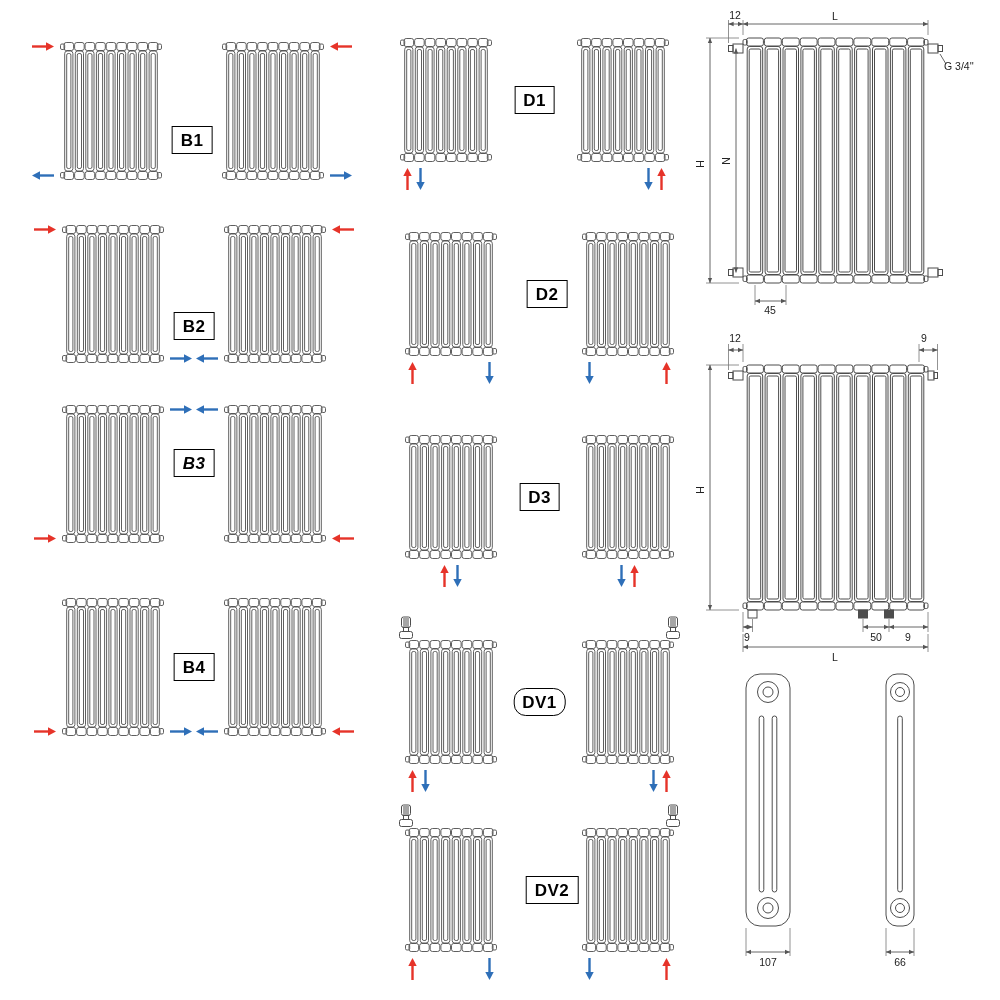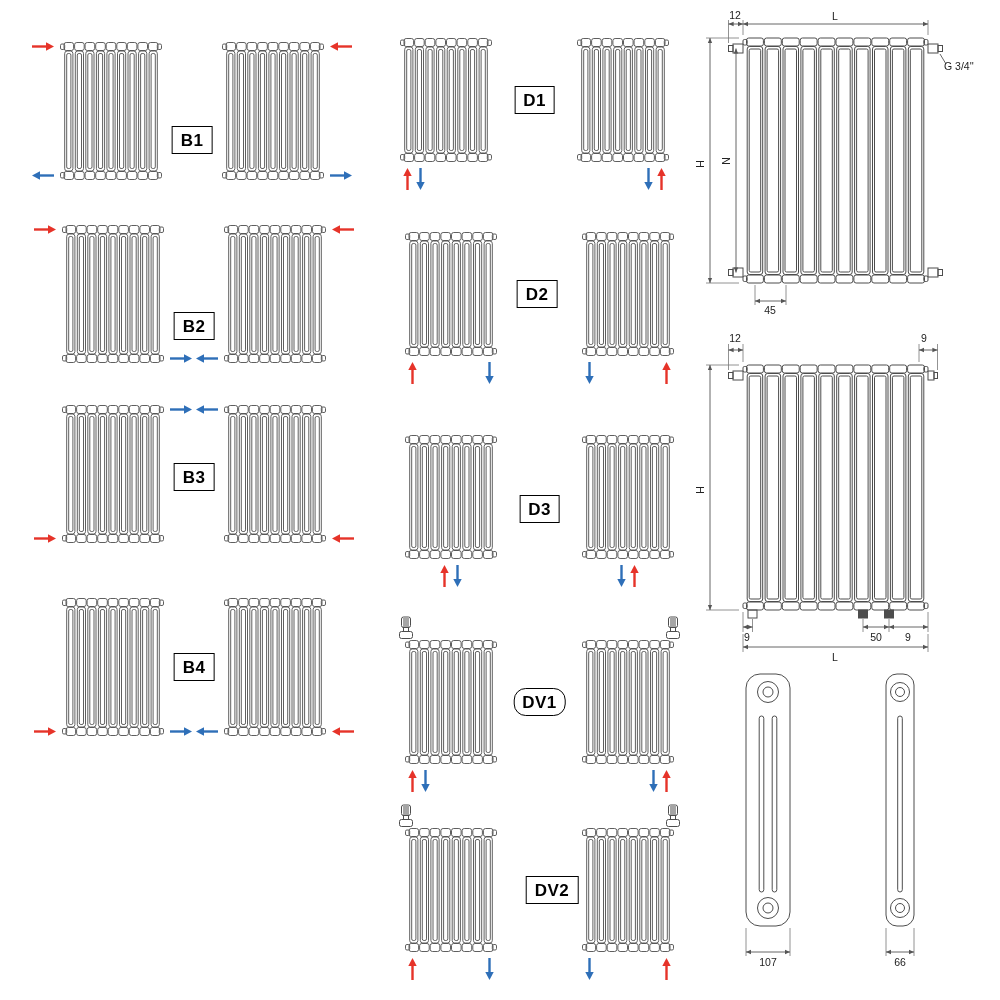--- a/index.html
+++ b/index.html
@@ -108,21 +108,21 @@
           </svg>
           <svg width="24" height="11" viewBox="0 0 24 11" class="arrow" style="top: -1px; left: -29px;">
             <path d="M23,5.5 H8" stroke="#2e6fb8" stroke-width="2.4" fill="none"></path>
             <path d="M9,1.2999999999999998 L1,5.5 L9,9.7 z" fill="#2e6fb8" stroke="none"></path>
           </svg>
           <svg width="24" height="11" viewBox="0 0 24 11" class="arrow" style="top: 128px; left: 107px;">
             <path d="M23,5.5 H8" stroke="#e63329" stroke-width="2.4" fill="none"></path>
             <path d="M9,1.2999999999999998 L1,5.5 L9,9.7 z" fill="#e63329" stroke="none"></path>
           </svg>
         </div>
-        <div class="config-label" style="left: 132px; top: 58px;">B3</div>
+        <div class="config-label" style="left: 132px; top: 44px; font-style: italic;">B3</div>
       </div>
       <div class="config-group" style="left: 62px; top: 598px;">
         <div class="rad-wrap" style="left: 0px; top: 0px; width: 102px; height: 138px;">
           <svg width="102" height="138" viewBox="0 0 102 138" class="rad">
             <path d="M6.2,0.5 h5.2 a2.2,2.2 0 0 1 2.2,2.2 v3.6 a2.2,2.2 0 0 1 -2.2,2.2 h-5.2 a2.2,2.2 0 0 1 -2.2,-2.2 v-3.6 a2.2,2.2 0 0 1 2.2,-2.2 z M7.2,9.0 h3.2 a2.5,2.5 0 0 1 2.5,2.5 v115.0 a2.5,2.5 0 0 1 -2.5,2.5 h-3.2 a2.5,2.5 0 0 1 -2.5,-2.5 v-115.0 a2.5,2.5 0 0 1 2.5,-2.5 z M8.3,11.5 h1.0 a1.6,1.6 0 0 1 1.6,1.6 v111.8 a1.6,1.6 0 0 1 -1.6,1.6 h-1.0 a1.6,1.6 0 0 1 -1.6,-1.6 v-111.8 a1.6,1.6 0 0 1 1.6,-1.6 z M6.2,129.5 h5.2 a2.2,2.2 0 0 1 2.2,2.2 v3.6 a2.2,2.2 0 0 1 -2.2,2.2 h-5.2 a2.2,2.2 0 0 1 -2.2,-2.2 v-3.6 a2.2,2.2 0 0 1 2.2,-2.2 z M16.8,0.5 h5.2 a2.2,2.2 0 0 1 2.2,2.2 v3.6 a2.2,2.2 0 0 1 -2.2,2.2 h-5.2 a2.2,2.2 0 0 1 -2.2,-2.2 v-3.6 a2.2,2.2 0 0 1 2.2,-2.2 z M17.8,9.0 h3.2 a2.5,2.5 0 0 1 2.5,2.5 v115.0 a2.5,2.5 0 0 1 -2.5,2.5 h-3.2 a2.5,2.5 0 0 1 -2.5,-2.5 v-115.0 a2.5,2.5 0 0 1 2.5,-2.5 z M18.9,11.5 h1.0 a1.6,1.6 0 0 1 1.6,1.6 v111.8 a1.6,1.6 0 0 1 -1.6,1.6 h-1.0 a1.6,1.6 0 0 1 -1.6,-1.6 v-111.8 a1.6,1.6 0 0 1 1.6,-1.6 z M16.8,129.5 h5.2 a2.2,2.2 0 0 1 2.2,2.2 v3.6 a2.2,2.2 0 0 1 -2.2,2.2 h-5.2 a2.2,2.2 0 0 1 -2.2,-2.2 v-3.6 a2.2,2.2 0 0 1 2.2,-2.2 z M27.3,0.5 h5.2 a2.2,2.2 0 0 1 2.2,2.2 v3.6 a2.2,2.2 0 0 1 -2.2,2.2 h-5.2 a2.2,2.2 0 0 1 -2.2,-2.2 v-3.6 a2.2,2.2 0 0 1 2.2,-2.2 z M28.3,9.0 h3.2 a2.5,2.5 0 0 1 2.5,2.5 v115.0 a2.5,2.5 0 0 1 -2.5,2.5 h-3.2 a2.5,2.5 0 0 1 -2.5,-2.5 v-115.0 a2.5,2.5 0 0 1 2.5,-2.5 z M29.4,11.5 h1.0 a1.6,1.6 0 0 1 1.6,1.6 v111.8 a1.6,1.6 0 0 1 -1.6,1.6 h-1.0 a1.6,1.6 0 0 1 -1.6,-1.6 v-111.8 a1.6,1.6 0 0 1 1.6,-1.6 z M27.3,129.5 h5.2 a2.2,2.2 0 0 1 2.2,2.2 v3.6 a2.2,2.2 0 0 1 -2.2,2.2 h-5.2 a2.2,2.2 0 0 1 -2.2,-2.2 v-3.6 a2.2,2.2 0 0 1 2.2,-2.2 z M37.9,0.5 h5.2 a2.2,2.2 0 0 1 2.2,2.2 v3.6 a2.2,2.2 0 0 1 -2.2,2.2 h-5.2 a2.2,2.2 0 0 1 -2.2,-2.2 v-3.6 a2.2,2.2 0 0 1 2.2,-2.2 z M38.9,9.0 h3.2 a2.5,2.5 0 0 1 2.5,2.5 v115.0 a2.5,2.5 0 0 1 -2.5,2.5 h-3.2 a2.5,2.5 0 0 1 -2.5,-2.5 v-115.0 a2.5,2.5 0 0 1 2.5,-2.5 z M40.0,11.5 h1.0 a1.6,1.6 0 0 1 1.6,1.6 v111.8 a1.6,1.6 0 0 1 -1.6,1.6 h-1.0 a1.6,1.6 0 0 1 -1.6,-1.6 v-111.8 a1.6,1.6 0 0 1 1.6,-1.6 z M37.9,129.5 h5.2 a2.2,2.2 0 0 1 2.2,2.2 v3.6 a2.2,2.2 0 0 1 -2.2,2.2 h-5.2 a2.2,2.2 0 0 1 -2.2,-2.2 v-3.6 a2.2,2.2 0 0 1 2.2,-2.2 z M48.4,0.5 h5.2 a2.2,2.2 0 0 1 2.2,2.2 v3.6 a2.2,2.2 0 0 1 -2.2,2.2 h-5.2 a2.2,2.2 0 0 1 -2.2,-2.2 v-3.6 a2.2,2.2 0 0 1 2.2,-2.2 z M49.4,9.0 h3.2 a2.5,2.5 0 0 1 2.5,2.5 v115.0 a2.5,2.5 0 0 1 -2.5,2.5 h-3.2 a2.5,2.5 0 0 1 -2.5,-2.5 v-115.0 a2.5,2.5 0 0 1 2.5,-2.5 z M50.5,11.5 h1.0 a1.6,1.6 0 0 1 1.6,1.6 v111.8 a1.6,1.6 0 0 1 -1.6,1.6 h-1.0 a1.6,1.6 0 0 1 -1.6,-1.6 v-111.8 a1.6,1.6 0 0 1 1.6,-1.6 z M48.4,129.5 h5.2 a2.2,2.2 0 0 1 2.2,2.2 v3.6 a2.2,2.2 0 0 1 -2.2,2.2 h-5.2 a2.2,2.2 0 0 1 -2.2,-2.2 v-3.6 a2.2,2.2 0 0 1 2.2,-2.2 z M59.0,0.5 h5.2 a2.2,2.2 0 0 1 2.2,2.2 v3.6 a2.2,2.2 0 0 1 -2.2,2.2 h-5.2 a2.2,2.2 0 0 1 -2.2,-2.2 v-3.6 a2.2,2.2 0 0 1 2.2,-2.2 z M60.0,9.0 h3.2 a2.5,2.5 0 0 1 2.5,2.5 v115.0 a2.5,2.5 0 0 1 -2.5,2.5 h-3.2 a2.5,2.5 0 0 1 -2.5,-2.5 v-115.0 a2.5,2.5 0 0 1 2.5,-2.5 z M61.1,11.5 h1.0 a1.6,1.6 0 0 1 1.6,1.6 v111.8 a1.6,1.6 0 0 1 -1.6,1.6 h-1.0 a1.6,1.6 0 0 1 -1.6,-1.6 v-111.8 a1.6,1.6 0 0 1 1.6,-1.6 z M59.0,129.5 h5.2 a2.2,2.2 0 0 1 2.2,2.2 v3.6 a2.2,2.2 0 0 1 -2.2,2.2 h-5.2 a2.2,2.2 0 0 1 -2.2,-2.2 v-3.6 a2.2,2.2 0 0 1 2.2,-2.2 z M69.5,0.5 h5.2 a2.2,2.2 0 0 1 2.2,2.2 v3.6 a2.2,2.2 0 0 1 -2.2,2.2 h-5.2 a2.2,2.2 0 0 1 -2.2,-2.2 v-3.6 a2.2,2.2 0 0 1 2.2,-2.2 z M70.5,9.0 h3.2 a2.5,2.5 0 0 1 2.5,2.5 v115.0 a2.5,2.5 0 0 1 -2.5,2.5 h-3.2 a2.5,2.5 0 0 1 -2.5,-2.5 v-115.0 a2.5,2.5 0 0 1 2.5,-2.5 z M71.6,11.5 h1.0 a1.6,1.6 0 0 1 1.6,1.6 v111.8 a1.6,1.6 0 0 1 -1.6,1.6 h-1.0 a1.6,1.6 0 0 1 -1.6,-1.6 v-111.8 a1.6,1.6 0 0 1 1.6,-1.6 z M69.5,129.5 h5.2 a2.2,2.2 0 0 1 2.2,2.2 v3.6 a2.2,2.2 0 0 1 -2.2,2.2 h-5.2 a2.2,2.2 0 0 1 -2.2,-2.2 v-3.6 a2.2,2.2 0 0 1 2.2,-2.2 z M80.1,0.5 h5.2 a2.2,2.2 0 0 1 2.2,2.2 v3.6 a2.2,2.2 0 0 1 -2.2,2.2 h-5.2 a2.2,2.2 0 0 1 -2.2,-2.2 v-3.6 a2.2,2.2 0 0 1 2.2,-2.2 z M81.1,9.0 h3.2 a2.5,2.5 0 0 1 2.5,2.5 v115.0 a2.5,2.5 0 0 1 -2.5,2.5 h-3.2 a2.5,2.5 0 0 1 -2.5,-2.5 v-115.0 a2.5,2.5 0 0 1 2.5,-2.5 z M82.2,11.5 h1.0 a1.6,1.6 0 0 1 1.6,1.6 v111.8 a1.6,1.6 0 0 1 -1.6,1.6 h-1.0 a1.6,1.6 0 0 1 -1.6,-1.6 v-111.8 a1.6,1.6 0 0 1 1.6,-1.6 z M80.1,129.5 h5.2 a2.2,2.2 0 0 1 2.2,2.2 v3.6 a2.2,2.2 0 0 1 -2.2,2.2 h-5.2 a2.2,2.2 0 0 1 -2.2,-2.2 v-3.6 a2.2,2.2 0 0 1 2.2,-2.2 z M90.6,0.5 h5.2 a2.2,2.2 0 0 1 2.2,2.2 v3.6 a2.2,2.2 0 0 1 -2.2,2.2 h-5.2 a2.2,2.2 0 0 1 -2.2,-2.2 v-3.6 a2.2,2.2 0 0 1 2.2,-2.2 z M91.6,9.0 h3.2 a2.5,2.5 0 0 1 2.5,2.5 v115.0 a2.5,2.5 0 0 1 -2.5,2.5 h-3.2 a2.5,2.5 0 0 1 -2.5,-2.5 v-115.0 a2.5,2.5 0 0 1 2.5,-2.5 z M92.7,11.5 h1.0 a1.6,1.6 0 0 1 1.6,1.6 v111.8 a1.6,1.6 0 0 1 -1.6,1.6 h-1.0 a1.6,1.6 0 0 1 -1.6,-1.6 v-111.8 a1.6,1.6 0 0 1 1.6,-1.6 z M90.6,129.5 h5.2 a2.2,2.2 0 0 1 2.2,2.2 v3.6 a2.2,2.2 0 0 1 -2.2,2.2 h-5.2 a2.2,2.2 0 0 1 -2.2,-2.2 v-3.6 a2.2,2.2 0 0 1 2.2,-2.2 z M1.9,2.0 h1.4 a1.4,1.4 0 0 1 1.4,1.4 v2.7 a1.4,1.4 0 0 1 -1.4,1.4 h-1.4 a1.4,1.4 0 0 1 -1.4,-1.4 v-2.7 a1.4,1.4 0 0 1 1.4,-1.4 z M98.7,2.0 h1.4 a1.4,1.4 0 0 1 1.4,1.4 v2.7 a1.4,1.4 0 0 1 -1.4,1.4 h-1.4 a1.4,1.4 0 0 1 -1.4,-1.4 v-2.7 a1.4,1.4 0 0 1 1.4,-1.4 z M1.9,130.5 h1.4 a1.4,1.4 0 0 1 1.4,1.4 v2.7 a1.4,1.4 0 0 1 -1.4,1.4 h-1.4 a1.4,1.4 0 0 1 -1.4,-1.4 v-2.7 a1.4,1.4 0 0 1 1.4,-1.4 z M98.7,130.5 h1.4 a1.4,1.4 0 0 1 1.4,1.4 v2.7 a1.4,1.4 0 0 1 -1.4,1.4 h-1.4 a1.4,1.4 0 0 1 -1.4,-1.4 v-2.7 a1.4,1.4 0 0 1 1.4,-1.4 z " fill="none" stroke="#4d4d4d" stroke-width="0.9"></path>
           </svg>
           <svg width="24" height="11" viewBox="0 0 24 11" class="arrow" style="top: 128px; left: -29px;">
             <path d="M1,5.5 H16" stroke="#e63329" stroke-width="2.4" fill="none"></path>
             <path d="M15,1.2999999999999998 L23,5.5 L15,9.7 z" fill="#e63329" stroke="none"></path>
           </svg>
@@ -195,21 +195,21 @@
           </svg>
           <svg width="11" height="24" viewBox="0 0 11 24" class="arrow" style="left: 1.86px; top: 129px;">
             <path d="M5.5,1 V16" stroke="#2e6fb8" stroke-width="2.4" fill="none"></path>
             <path d="M1.2999999999999998,15 L5.5,23 L9.7,15 z" fill="#2e6fb8" stroke="none"></path>
           </svg>
           <svg width="11" height="24" viewBox="0 0 11 24" class="arrow" style="left: 79.14px; top: 129px;">
             <path d="M5.5,23 V8" stroke="#e63329" stroke-width="2.4" fill="none"></path>
             <path d="M1.2999999999999998,9 L5.5,1 L9.7,9 z" fill="#e63329" stroke="none"></path>
           </svg>
         </div>
-        <div class="config-label" style="left: 132px; top: 48px;">D2</div>
+        <div class="config-label" style="left: 142px; top: 48px;">D2</div>
       </div>
       <div class="config-group" style="left: 405px; top: 435px;">
         <div class="rad-wrap" style="left: 0px; top: 0px; width: 92px; height: 124px;">
           <svg width="92" height="124" viewBox="0 0 92 124" class="rad">
             <path d="M6.2,0.5 h5.2 a2.2,2.2 0 0 1 2.2,2.2 v3.6 a2.2,2.2 0 0 1 -2.2,2.2 h-5.2 a2.2,2.2 0 0 1 -2.2,-2.2 v-3.6 a2.2,2.2 0 0 1 2.2,-2.2 z M7.2,9.0 h3.2 a2.5,2.5 0 0 1 2.5,2.5 v101.0 a2.5,2.5 0 0 1 -2.5,2.5 h-3.2 a2.5,2.5 0 0 1 -2.5,-2.5 v-101.0 a2.5,2.5 0 0 1 2.5,-2.5 z M8.3,11.5 h1.0 a1.6,1.6 0 0 1 1.6,1.6 v97.8 a1.6,1.6 0 0 1 -1.6,1.6 h-1.0 a1.6,1.6 0 0 1 -1.6,-1.6 v-97.8 a1.6,1.6 0 0 1 1.6,-1.6 z M6.2,115.5 h5.2 a2.2,2.2 0 0 1 2.2,2.2 v3.6 a2.2,2.2 0 0 1 -2.2,2.2 h-5.2 a2.2,2.2 0 0 1 -2.2,-2.2 v-3.6 a2.2,2.2 0 0 1 2.2,-2.2 z M16.8,0.5 h5.2 a2.2,2.2 0 0 1 2.2,2.2 v3.6 a2.2,2.2 0 0 1 -2.2,2.2 h-5.2 a2.2,2.2 0 0 1 -2.2,-2.2 v-3.6 a2.2,2.2 0 0 1 2.2,-2.2 z M17.8,9.0 h3.2 a2.5,2.5 0 0 1 2.5,2.5 v101.0 a2.5,2.5 0 0 1 -2.5,2.5 h-3.2 a2.5,2.5 0 0 1 -2.5,-2.5 v-101.0 a2.5,2.5 0 0 1 2.5,-2.5 z M18.9,11.5 h1.0 a1.6,1.6 0 0 1 1.6,1.6 v97.8 a1.6,1.6 0 0 1 -1.6,1.6 h-1.0 a1.6,1.6 0 0 1 -1.6,-1.6 v-97.8 a1.6,1.6 0 0 1 1.6,-1.6 z M16.8,115.5 h5.2 a2.2,2.2 0 0 1 2.2,2.2 v3.6 a2.2,2.2 0 0 1 -2.2,2.2 h-5.2 a2.2,2.2 0 0 1 -2.2,-2.2 v-3.6 a2.2,2.2 0 0 1 2.2,-2.2 z M27.4,0.5 h5.2 a2.2,2.2 0 0 1 2.2,2.2 v3.6 a2.2,2.2 0 0 1 -2.2,2.2 h-5.2 a2.2,2.2 0 0 1 -2.2,-2.2 v-3.6 a2.2,2.2 0 0 1 2.2,-2.2 z M28.4,9.0 h3.2 a2.5,2.5 0 0 1 2.5,2.5 v101.0 a2.5,2.5 0 0 1 -2.5,2.5 h-3.2 a2.5,2.5 0 0 1 -2.5,-2.5 v-101.0 a2.5,2.5 0 0 1 2.5,-2.5 z M29.6,11.5 h1.0 a1.6,1.6 0 0 1 1.6,1.6 v97.8 a1.6,1.6 0 0 1 -1.6,1.6 h-1.0 a1.6,1.6 0 0 1 -1.6,-1.6 v-97.8 a1.6,1.6 0 0 1 1.6,-1.6 z M27.4,115.5 h5.2 a2.2,2.2 0 0 1 2.2,2.2 v3.6 a2.2,2.2 0 0 1 -2.2,2.2 h-5.2 a2.2,2.2 0 0 1 -2.2,-2.2 v-3.6 a2.2,2.2 0 0 1 2.2,-2.2 z M38.1,0.5 h5.2 a2.2,2.2 0 0 1 2.2,2.2 v3.6 a2.2,2.2 0 0 1 -2.2,2.2 h-5.2 a2.2,2.2 0 0 1 -2.2,-2.2 v-3.6 a2.2,2.2 0 0 1 2.2,-2.2 z M39.1,9.0 h3.2 a2.5,2.5 0 0 1 2.5,2.5 v101.0 a2.5,2.5 0 0 1 -2.5,2.5 h-3.2 a2.5,2.5 0 0 1 -2.5,-2.5 v-101.0 a2.5,2.5 0 0 1 2.5,-2.5 z M40.2,11.5 h1.0 a1.6,1.6 0 0 1 1.6,1.6 v97.8 a1.6,1.6 0 0 1 -1.6,1.6 h-1.0 a1.6,1.6 0 0 1 -1.6,-1.6 v-97.8 a1.6,1.6 0 0 1 1.6,-1.6 z M38.1,115.5 h5.2 a2.2,2.2 0 0 1 2.2,2.2 v3.6 a2.2,2.2 0 0 1 -2.2,2.2 h-5.2 a2.2,2.2 0 0 1 -2.2,-2.2 v-3.6 a2.2,2.2 0 0 1 2.2,-2.2 z M48.7,0.5 h5.2 a2.2,2.2 0 0 1 2.2,2.2 v3.6 a2.2,2.2 0 0 1 -2.2,2.2 h-5.2 a2.2,2.2 0 0 1 -2.2,-2.2 v-3.6 a2.2,2.2 0 0 1 2.2,-2.2 z M49.7,9.0 h3.2 a2.5,2.5 0 0 1 2.5,2.5 v101.0 a2.5,2.5 0 0 1 -2.5,2.5 h-3.2 a2.5,2.5 0 0 1 -2.5,-2.5 v-101.0 a2.5,2.5 0 0 1 2.5,-2.5 z M50.8,11.5 h1.0 a1.6,1.6 0 0 1 1.6,1.6 v97.8 a1.6,1.6 0 0 1 -1.6,1.6 h-1.0 a1.6,1.6 0 0 1 -1.6,-1.6 v-97.8 a1.6,1.6 0 0 1 1.6,-1.6 z M48.7,115.5 h5.2 a2.2,2.2 0 0 1 2.2,2.2 v3.6 a2.2,2.2 0 0 1 -2.2,2.2 h-5.2 a2.2,2.2 0 0 1 -2.2,-2.2 v-3.6 a2.2,2.2 0 0 1 2.2,-2.2 z M59.3,0.5 h5.2 a2.2,2.2 0 0 1 2.2,2.2 v3.6 a2.2,2.2 0 0 1 -2.2,2.2 h-5.2 a2.2,2.2 0 0 1 -2.2,-2.2 v-3.6 a2.2,2.2 0 0 1 2.2,-2.2 z M60.3,9.0 h3.2 a2.5,2.5 0 0 1 2.5,2.5 v101.0 a2.5,2.5 0 0 1 -2.5,2.5 h-3.2 a2.5,2.5 0 0 1 -2.5,-2.5 v-101.0 a2.5,2.5 0 0 1 2.5,-2.5 z M61.4,11.5 h1.0 a1.6,1.6 0 0 1 1.6,1.6 v97.8 a1.6,1.6 0 0 1 -1.6,1.6 h-1.0 a1.6,1.6 0 0 1 -1.6,-1.6 v-97.8 a1.6,1.6 0 0 1 1.6,-1.6 z M59.3,115.5 h5.2 a2.2,2.2 0 0 1 2.2,2.2 v3.6 a2.2,2.2 0 0 1 -2.2,2.2 h-5.2 a2.2,2.2 0 0 1 -2.2,-2.2 v-3.6 a2.2,2.2 0 0 1 2.2,-2.2 z M70.0,0.5 h5.2 a2.2,2.2 0 0 1 2.2,2.2 v3.6 a2.2,2.2 0 0 1 -2.2,2.2 h-5.2 a2.2,2.2 0 0 1 -2.2,-2.2 v-3.6 a2.2,2.2 0 0 1 2.2,-2.2 z M71.0,9.0 h3.2 a2.5,2.5 0 0 1 2.5,2.5 v101.0 a2.5,2.5 0 0 1 -2.5,2.5 h-3.2 a2.5,2.5 0 0 1 -2.5,-2.5 v-101.0 a2.5,2.5 0 0 1 2.5,-2.5 z M72.0,11.5 h1.0 a1.6,1.6 0 0 1 1.6,1.6 v97.8 a1.6,1.6 0 0 1 -1.6,1.6 h-1.0 a1.6,1.6 0 0 1 -1.6,-1.6 v-97.8 a1.6,1.6 0 0 1 1.6,-1.6 z M70.0,115.5 h5.2 a2.2,2.2 0 0 1 2.2,2.2 v3.6 a2.2,2.2 0 0 1 -2.2,2.2 h-5.2 a2.2,2.2 0 0 1 -2.2,-2.2 v-3.6 a2.2,2.2 0 0 1 2.2,-2.2 z M80.6,0.5 h5.2 a2.2,2.2 0 0 1 2.2,2.2 v3.6 a2.2,2.2 0 0 1 -2.2,2.2 h-5.2 a2.2,2.2 0 0 1 -2.2,-2.2 v-3.6 a2.2,2.2 0 0 1 2.2,-2.2 z M81.6,9.0 h3.2 a2.5,2.5 0 0 1 2.5,2.5 v101.0 a2.5,2.5 0 0 1 -2.5,2.5 h-3.2 a2.5,2.5 0 0 1 -2.5,-2.5 v-101.0 a2.5,2.5 0 0 1 2.5,-2.5 z M82.7,11.5 h1.0 a1.6,1.6 0 0 1 1.6,1.6 v97.8 a1.6,1.6 0 0 1 -1.6,1.6 h-1.0 a1.6,1.6 0 0 1 -1.6,-1.6 v-97.8 a1.6,1.6 0 0 1 1.6,-1.6 z M80.6,115.5 h5.2 a2.2,2.2 0 0 1 2.2,2.2 v3.6 a2.2,2.2 0 0 1 -2.2,2.2 h-5.2 a2.2,2.2 0 0 1 -2.2,-2.2 v-3.6 a2.2,2.2 0 0 1 2.2,-2.2 z M1.9,2.0 h1.4 a1.4,1.4 0 0 1 1.4,1.4 v2.7 a1.4,1.4 0 0 1 -1.4,1.4 h-1.4 a1.4,1.4 0 0 1 -1.4,-1.4 v-2.7 a1.4,1.4 0 0 1 1.4,-1.4 z M88.7,2.0 h1.4 a1.4,1.4 0 0 1 1.4,1.4 v2.7 a1.4,1.4 0 0 1 -1.4,1.4 h-1.4 a1.4,1.4 0 0 1 -1.4,-1.4 v-2.7 a1.4,1.4 0 0 1 1.4,-1.4 z M1.9,116.5 h1.4 a1.4,1.4 0 0 1 1.4,1.4 v2.7 a1.4,1.4 0 0 1 -1.4,1.4 h-1.4 a1.4,1.4 0 0 1 -1.4,-1.4 v-2.7 a1.4,1.4 0 0 1 1.4,-1.4 z M88.7,116.5 h1.4 a1.4,1.4 0 0 1 1.4,1.4 v2.7 a1.4,1.4 0 0 1 -1.4,1.4 h-1.4 a1.4,1.4 0 0 1 -1.4,-1.4 v-2.7 a1.4,1.4 0 0 1 1.4,-1.4 z " fill="none" stroke="#4d4d4d" stroke-width="0.9"></path>
           </svg>
           <svg width="11" height="24" viewBox="0 0 11 24" class="arrow" style="left: 34.06px; top: 129px;">
             <path d="M5.5,23 V8" stroke="#e63329" stroke-width="2.4" fill="none"></path>
             <path d="M1.2999999999999998,9 L5.5,1 L9.7,9 z" fill="#e63329" stroke="none"></path>
           </svg>
@@ -224,21 +224,21 @@
           </svg>
           <svg width="11" height="24" viewBox="0 0 11 24" class="arrow" style="left: 34.06px; top: 129px;">
             <path d="M5.5,1 V16" stroke="#2e6fb8" stroke-width="2.4" fill="none"></path>
             <path d="M1.2999999999999998,15 L5.5,23 L9.7,15 z" fill="#2e6fb8" stroke="none"></path>
           </svg>
           <svg width="11" height="24" viewBox="0 0 11 24" class="arrow" style="left: 46.94px; top: 129px;">
             <path d="M5.5,23 V8" stroke="#e63329" stroke-width="2.4" fill="none"></path>
             <path d="M1.2999999999999998,9 L5.5,1 L9.7,9 z" fill="#e63329" stroke="none"></path>
           </svg>
         </div>
-        <div class="config-label" style="left: 134.5px; top: 60px;">D3</div>
+        <div class="config-label" style="left: 134.5px; top: 48px;">D3</div>
       </div>
       <div class="config-group" style="left: 405px; top: 640px;">
         <div class="rad-wrap" style="left: 0px; top: 0px; width: 92px; height: 124px;">
           <svg width="92" height="124" viewBox="0 0 92 124" class="rad">
             <path d="M6.2,0.5 h5.2 a2.2,2.2 0 0 1 2.2,2.2 v3.6 a2.2,2.2 0 0 1 -2.2,2.2 h-5.2 a2.2,2.2 0 0 1 -2.2,-2.2 v-3.6 a2.2,2.2 0 0 1 2.2,-2.2 z M7.2,9.0 h3.2 a2.5,2.5 0 0 1 2.5,2.5 v101.0 a2.5,2.5 0 0 1 -2.5,2.5 h-3.2 a2.5,2.5 0 0 1 -2.5,-2.5 v-101.0 a2.5,2.5 0 0 1 2.5,-2.5 z M8.3,11.5 h1.0 a1.6,1.6 0 0 1 1.6,1.6 v97.8 a1.6,1.6 0 0 1 -1.6,1.6 h-1.0 a1.6,1.6 0 0 1 -1.6,-1.6 v-97.8 a1.6,1.6 0 0 1 1.6,-1.6 z M6.2,115.5 h5.2 a2.2,2.2 0 0 1 2.2,2.2 v3.6 a2.2,2.2 0 0 1 -2.2,2.2 h-5.2 a2.2,2.2 0 0 1 -2.2,-2.2 v-3.6 a2.2,2.2 0 0 1 2.2,-2.2 z M16.8,0.5 h5.2 a2.2,2.2 0 0 1 2.2,2.2 v3.6 a2.2,2.2 0 0 1 -2.2,2.2 h-5.2 a2.2,2.2 0 0 1 -2.2,-2.2 v-3.6 a2.2,2.2 0 0 1 2.2,-2.2 z M17.8,9.0 h3.2 a2.5,2.5 0 0 1 2.5,2.5 v101.0 a2.5,2.5 0 0 1 -2.5,2.5 h-3.2 a2.5,2.5 0 0 1 -2.5,-2.5 v-101.0 a2.5,2.5 0 0 1 2.5,-2.5 z M18.9,11.5 h1.0 a1.6,1.6 0 0 1 1.6,1.6 v97.8 a1.6,1.6 0 0 1 -1.6,1.6 h-1.0 a1.6,1.6 0 0 1 -1.6,-1.6 v-97.8 a1.6,1.6 0 0 1 1.6,-1.6 z M16.8,115.5 h5.2 a2.2,2.2 0 0 1 2.2,2.2 v3.6 a2.2,2.2 0 0 1 -2.2,2.2 h-5.2 a2.2,2.2 0 0 1 -2.2,-2.2 v-3.6 a2.2,2.2 0 0 1 2.2,-2.2 z M27.4,0.5 h5.2 a2.2,2.2 0 0 1 2.2,2.2 v3.6 a2.2,2.2 0 0 1 -2.2,2.2 h-5.2 a2.2,2.2 0 0 1 -2.2,-2.2 v-3.6 a2.2,2.2 0 0 1 2.2,-2.2 z M28.4,9.0 h3.2 a2.5,2.5 0 0 1 2.5,2.5 v101.0 a2.5,2.5 0 0 1 -2.5,2.5 h-3.2 a2.5,2.5 0 0 1 -2.5,-2.5 v-101.0 a2.5,2.5 0 0 1 2.5,-2.5 z M29.6,11.5 h1.0 a1.6,1.6 0 0 1 1.6,1.6 v97.8 a1.6,1.6 0 0 1 -1.6,1.6 h-1.0 a1.6,1.6 0 0 1 -1.6,-1.6 v-97.8 a1.6,1.6 0 0 1 1.6,-1.6 z M27.4,115.5 h5.2 a2.2,2.2 0 0 1 2.2,2.2 v3.6 a2.2,2.2 0 0 1 -2.2,2.2 h-5.2 a2.2,2.2 0 0 1 -2.2,-2.2 v-3.6 a2.2,2.2 0 0 1 2.2,-2.2 z M38.1,0.5 h5.2 a2.2,2.2 0 0 1 2.2,2.2 v3.6 a2.2,2.2 0 0 1 -2.2,2.2 h-5.2 a2.2,2.2 0 0 1 -2.2,-2.2 v-3.6 a2.2,2.2 0 0 1 2.2,-2.2 z M39.1,9.0 h3.2 a2.5,2.5 0 0 1 2.5,2.5 v101.0 a2.5,2.5 0 0 1 -2.5,2.5 h-3.2 a2.5,2.5 0 0 1 -2.5,-2.5 v-101.0 a2.5,2.5 0 0 1 2.5,-2.5 z M40.2,11.5 h1.0 a1.6,1.6 0 0 1 1.6,1.6 v97.8 a1.6,1.6 0 0 1 -1.6,1.6 h-1.0 a1.6,1.6 0 0 1 -1.6,-1.6 v-97.8 a1.6,1.6 0 0 1 1.6,-1.6 z M38.1,115.5 h5.2 a2.2,2.2 0 0 1 2.2,2.2 v3.6 a2.2,2.2 0 0 1 -2.2,2.2 h-5.2 a2.2,2.2 0 0 1 -2.2,-2.2 v-3.6 a2.2,2.2 0 0 1 2.2,-2.2 z M48.7,0.5 h5.2 a2.2,2.2 0 0 1 2.2,2.2 v3.6 a2.2,2.2 0 0 1 -2.2,2.2 h-5.2 a2.2,2.2 0 0 1 -2.2,-2.2 v-3.6 a2.2,2.2 0 0 1 2.2,-2.2 z M49.7,9.0 h3.2 a2.5,2.5 0 0 1 2.5,2.5 v101.0 a2.5,2.5 0 0 1 -2.5,2.5 h-3.2 a2.5,2.5 0 0 1 -2.5,-2.5 v-101.0 a2.5,2.5 0 0 1 2.5,-2.5 z M50.8,11.5 h1.0 a1.6,1.6 0 0 1 1.6,1.6 v97.8 a1.6,1.6 0 0 1 -1.6,1.6 h-1.0 a1.6,1.6 0 0 1 -1.6,-1.6 v-97.8 a1.6,1.6 0 0 1 1.6,-1.6 z M48.7,115.5 h5.2 a2.2,2.2 0 0 1 2.2,2.2 v3.6 a2.2,2.2 0 0 1 -2.2,2.2 h-5.2 a2.2,2.2 0 0 1 -2.2,-2.2 v-3.6 a2.2,2.2 0 0 1 2.2,-2.2 z M59.3,0.5 h5.2 a2.2,2.2 0 0 1 2.2,2.2 v3.6 a2.2,2.2 0 0 1 -2.2,2.2 h-5.2 a2.2,2.2 0 0 1 -2.2,-2.2 v-3.6 a2.2,2.2 0 0 1 2.2,-2.2 z M60.3,9.0 h3.2 a2.5,2.5 0 0 1 2.5,2.5 v101.0 a2.5,2.5 0 0 1 -2.5,2.5 h-3.2 a2.5,2.5 0 0 1 -2.5,-2.5 v-101.0 a2.5,2.5 0 0 1 2.5,-2.5 z M61.4,11.5 h1.0 a1.6,1.6 0 0 1 1.6,1.6 v97.8 a1.6,1.6 0 0 1 -1.6,1.6 h-1.0 a1.6,1.6 0 0 1 -1.6,-1.6 v-97.8 a1.6,1.6 0 0 1 1.6,-1.6 z M59.3,115.5 h5.2 a2.2,2.2 0 0 1 2.2,2.2 v3.6 a2.2,2.2 0 0 1 -2.2,2.2 h-5.2 a2.2,2.2 0 0 1 -2.2,-2.2 v-3.6 a2.2,2.2 0 0 1 2.2,-2.2 z M70.0,0.5 h5.2 a2.2,2.2 0 0 1 2.2,2.2 v3.6 a2.2,2.2 0 0 1 -2.2,2.2 h-5.2 a2.2,2.2 0 0 1 -2.2,-2.2 v-3.6 a2.2,2.2 0 0 1 2.2,-2.2 z M71.0,9.0 h3.2 a2.5,2.5 0 0 1 2.5,2.5 v101.0 a2.5,2.5 0 0 1 -2.5,2.5 h-3.2 a2.5,2.5 0 0 1 -2.5,-2.5 v-101.0 a2.5,2.5 0 0 1 2.5,-2.5 z M72.0,11.5 h1.0 a1.6,1.6 0 0 1 1.6,1.6 v97.8 a1.6,1.6 0 0 1 -1.6,1.6 h-1.0 a1.6,1.6 0 0 1 -1.6,-1.6 v-97.8 a1.6,1.6 0 0 1 1.6,-1.6 z M70.0,115.5 h5.2 a2.2,2.2 0 0 1 2.2,2.2 v3.6 a2.2,2.2 0 0 1 -2.2,2.2 h-5.2 a2.2,2.2 0 0 1 -2.2,-2.2 v-3.6 a2.2,2.2 0 0 1 2.2,-2.2 z M80.6,0.5 h5.2 a2.2,2.2 0 0 1 2.2,2.2 v3.6 a2.2,2.2 0 0 1 -2.2,2.2 h-5.2 a2.2,2.2 0 0 1 -2.2,-2.2 v-3.6 a2.2,2.2 0 0 1 2.2,-2.2 z M81.6,9.0 h3.2 a2.5,2.5 0 0 1 2.5,2.5 v101.0 a2.5,2.5 0 0 1 -2.5,2.5 h-3.2 a2.5,2.5 0 0 1 -2.5,-2.5 v-101.0 a2.5,2.5 0 0 1 2.5,-2.5 z M82.7,11.5 h1.0 a1.6,1.6 0 0 1 1.6,1.6 v97.8 a1.6,1.6 0 0 1 -1.6,1.6 h-1.0 a1.6,1.6 0 0 1 -1.6,-1.6 v-97.8 a1.6,1.6 0 0 1 1.6,-1.6 z M80.6,115.5 h5.2 a2.2,2.2 0 0 1 2.2,2.2 v3.6 a2.2,2.2 0 0 1 -2.2,2.2 h-5.2 a2.2,2.2 0 0 1 -2.2,-2.2 v-3.6 a2.2,2.2 0 0 1 2.2,-2.2 z M1.9,2.0 h1.4 a1.4,1.4 0 0 1 1.4,1.4 v2.7 a1.4,1.4 0 0 1 -1.4,1.4 h-1.4 a1.4,1.4 0 0 1 -1.4,-1.4 v-2.7 a1.4,1.4 0 0 1 1.4,-1.4 z M88.7,2.0 h1.4 a1.4,1.4 0 0 1 1.4,1.4 v2.7 a1.4,1.4 0 0 1 -1.4,1.4 h-1.4 a1.4,1.4 0 0 1 -1.4,-1.4 v-2.7 a1.4,1.4 0 0 1 1.4,-1.4 z M1.9,116.5 h1.4 a1.4,1.4 0 0 1 1.4,1.4 v2.7 a1.4,1.4 0 0 1 -1.4,1.4 h-1.4 a1.4,1.4 0 0 1 -1.4,-1.4 v-2.7 a1.4,1.4 0 0 1 1.4,-1.4 z M88.7,116.5 h1.4 a1.4,1.4 0 0 1 1.4,1.4 v2.7 a1.4,1.4 0 0 1 -1.4,1.4 h-1.4 a1.4,1.4 0 0 1 -1.4,-1.4 v-2.7 a1.4,1.4 0 0 1 1.4,-1.4 z " fill="none" stroke="#4d4d4d" stroke-width="0.9"></path>
           </svg>
           <svg width="20" height="26" viewBox="0 0 20 26" class="valve" style="top: -24px; left: -9px;">
             <g stroke="#4d4d4d" stroke-width="1" fill="#fff">
               <rect x="5.5" y="1" width="9" height="10.5" rx="2"></rect>
               <line x1="8" y1="2" x2="8" y2="11"></line>

